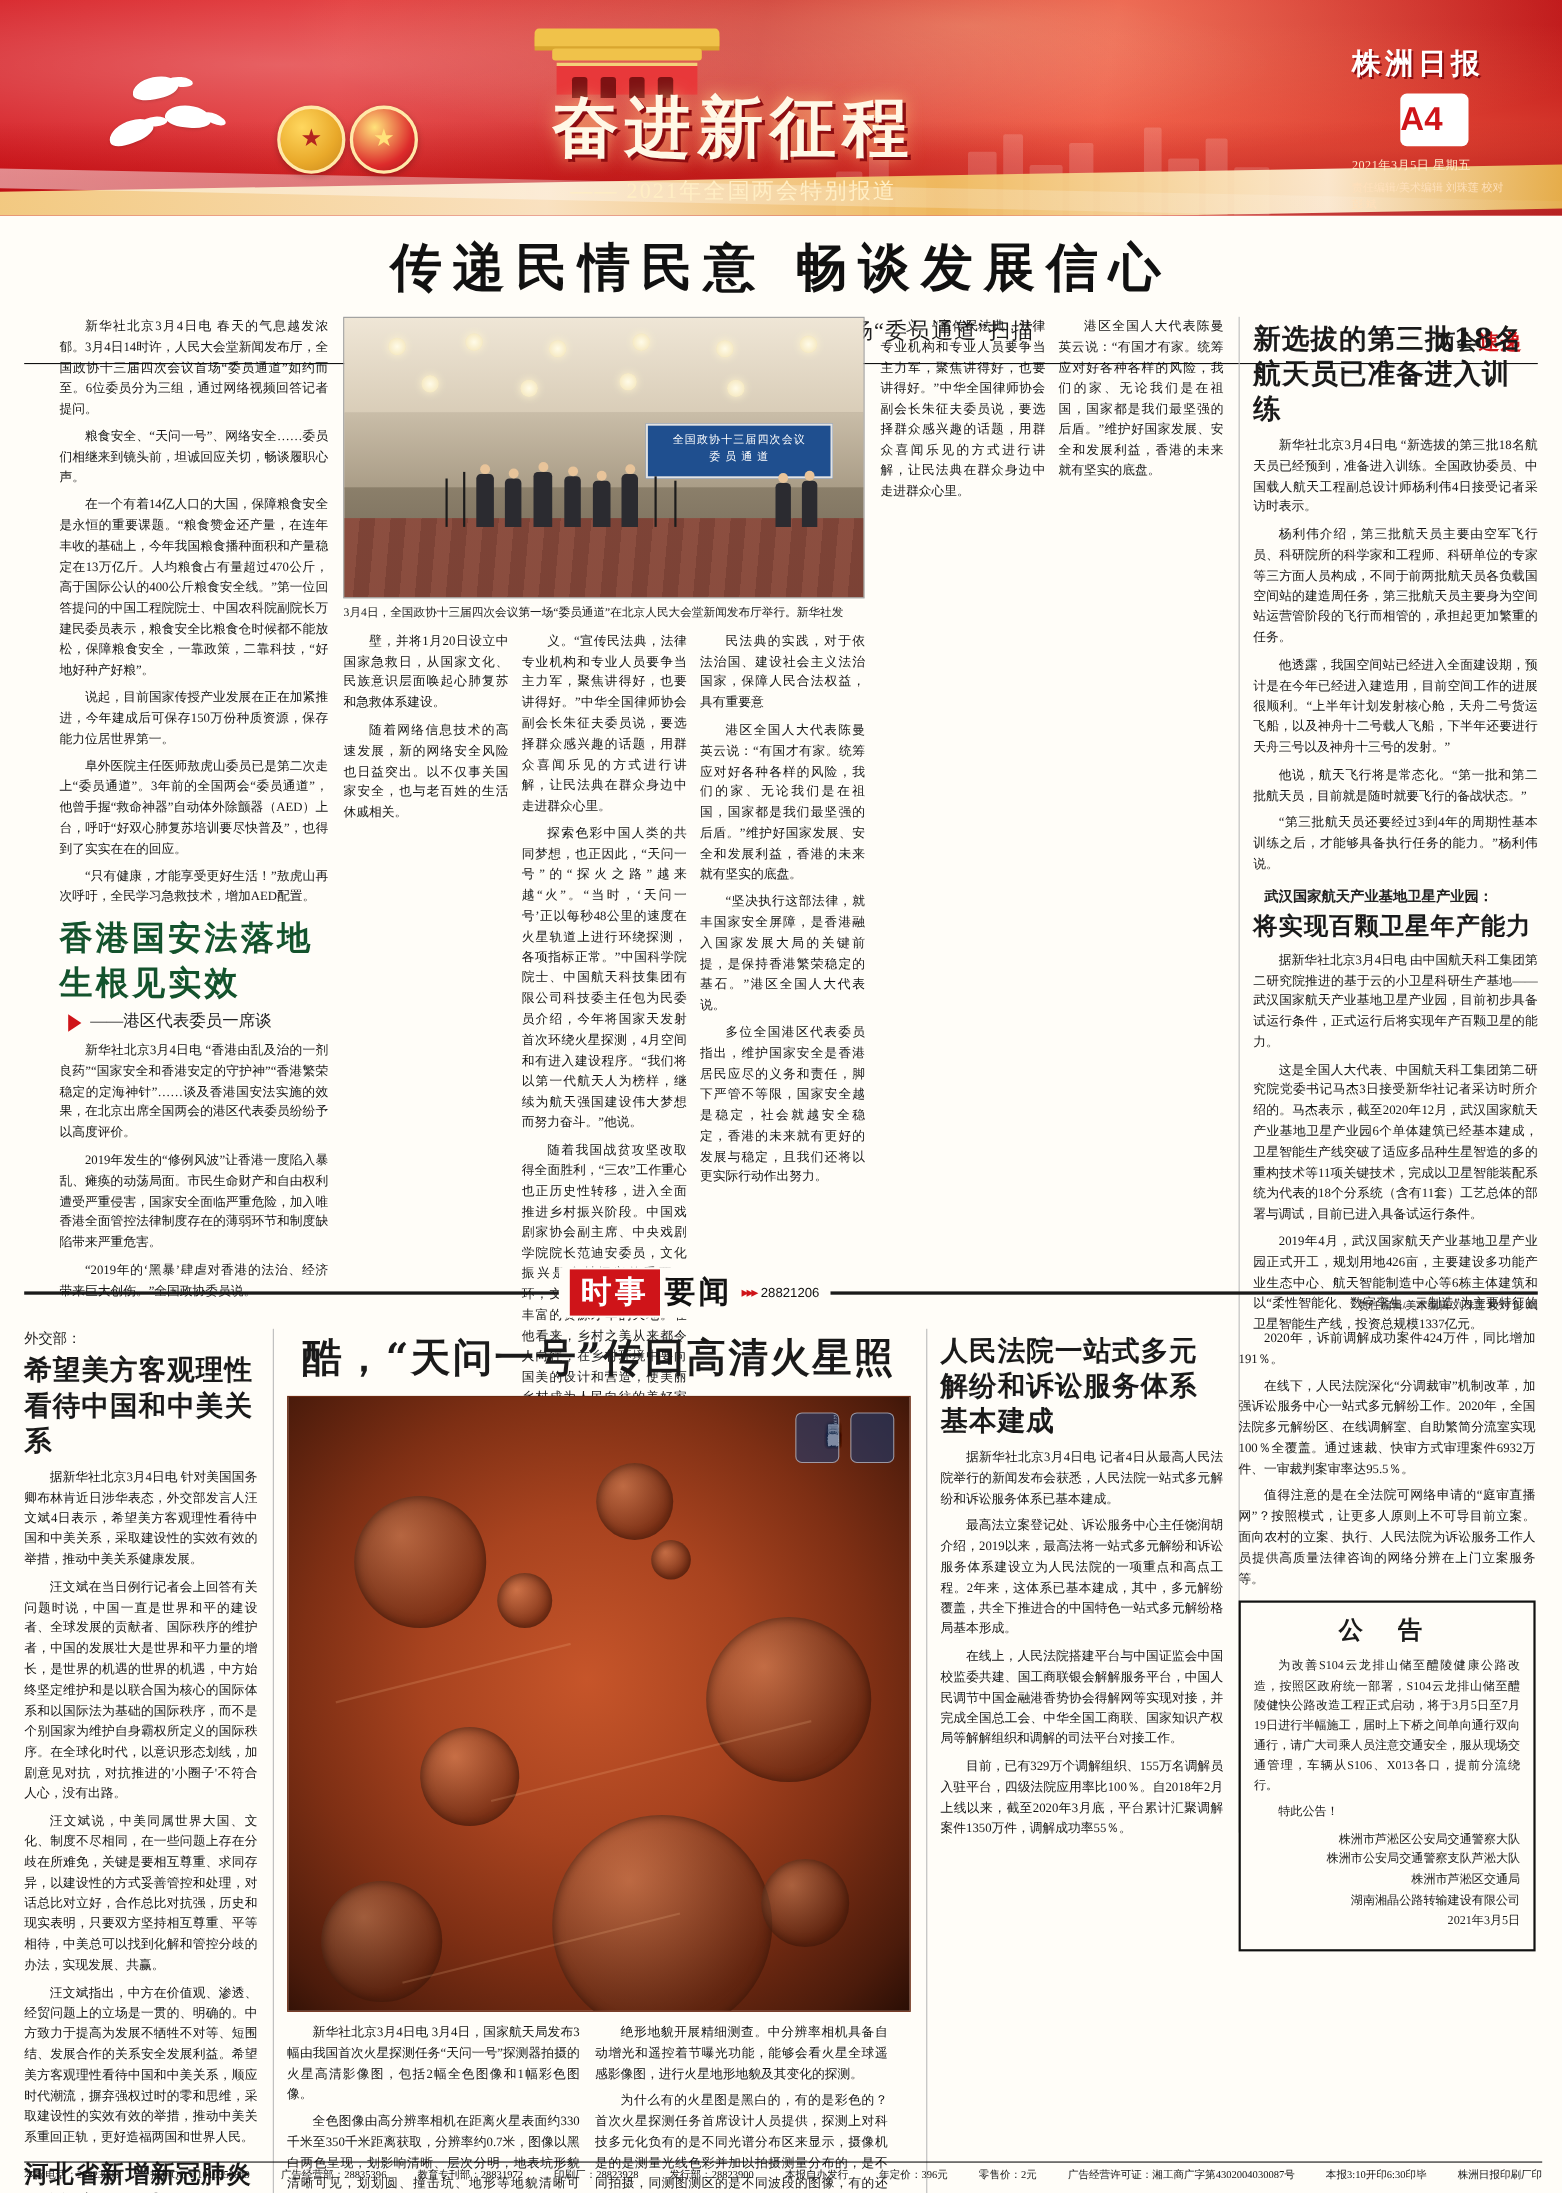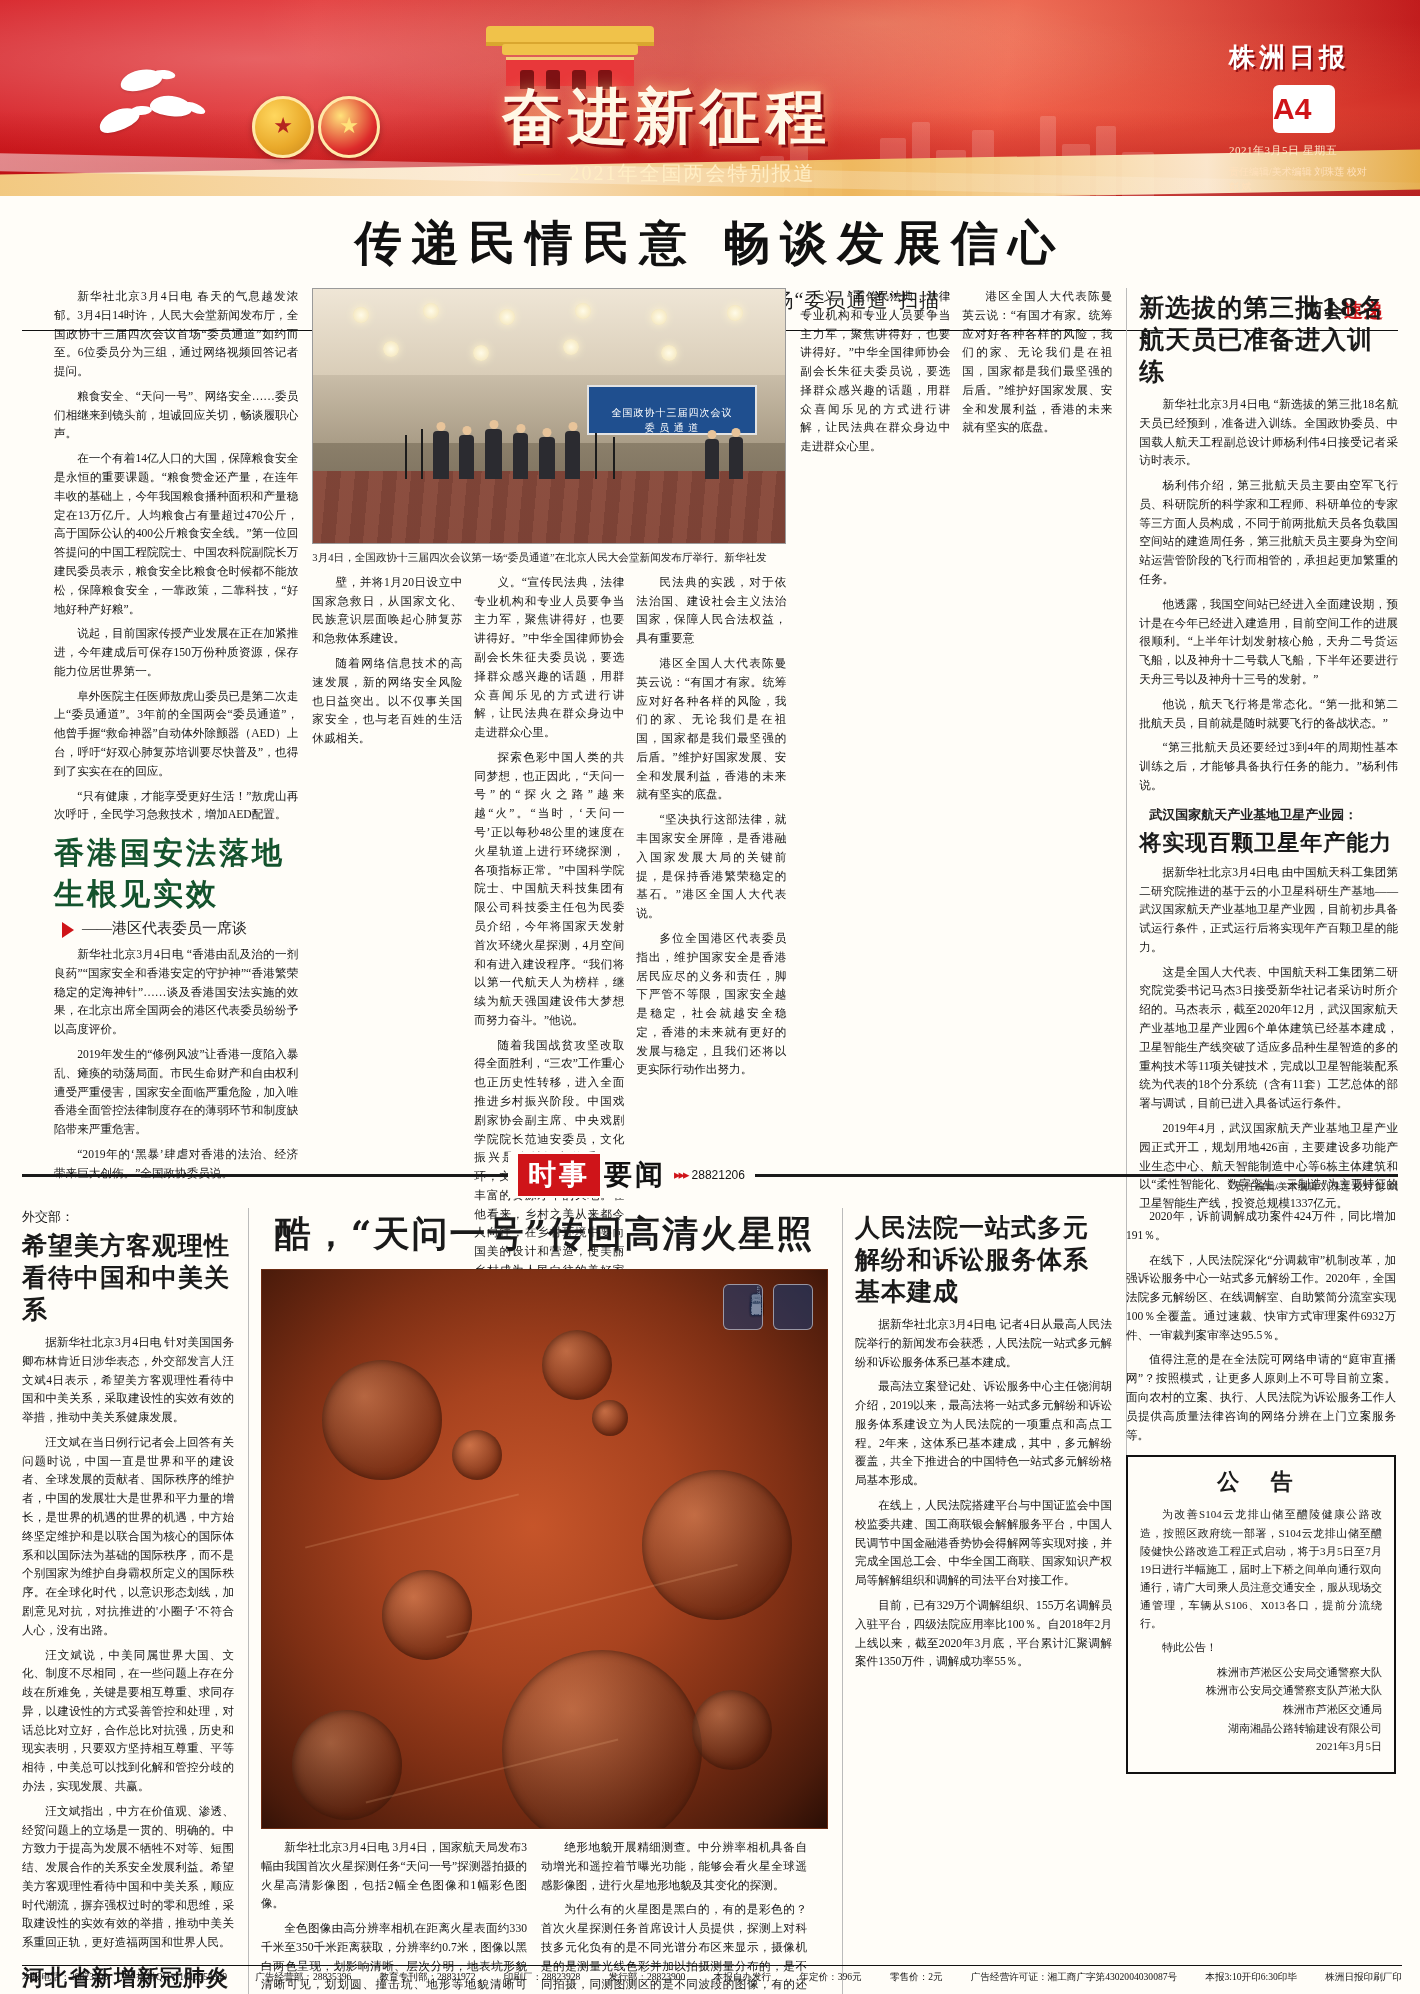--- a/index.html
+++ b/index.html
@@ -183,21 +183,21 @@
     background:radial-gradient(circle,#fffbe8,#f2e2b4);
     box-shadow:0 0 8px #fff4cf;
   }
   .ph-wall {
     position:absolute; left:0; right:0; top:86px; height:70px;
     background:linear-gradient(180deg,#c9bda8,#a99c86);
   }
   .ph-banner {
     position:absolute; left:58%; top:96px; width:170px; height:50px;
     background:#1f4f8f; border:2px solid #e3e3e3; color:#fff;
-    font-size:10px; line-height:1.5; text-align:center; padding-top:18px;
+    font-size:10px; line-height:1.5; text-align:center; padding-top:6px;
     letter-spacing:1px;
   }
   .ph-floor {
     position:absolute; left:0; right:0; bottom:0; height:100px;
     background:linear-gradient(180deg,#8b7f6a,#6f6454);
   }
   .ph-carpet {
     position:absolute; left:0; right:0; bottom:0; height:72px;
     background:repeating-linear-gradient(95deg,#8d4a3c,#8d4a3c 14px,#7d3e32 14px,#7d3e32 28px);
     opacity:.9;

